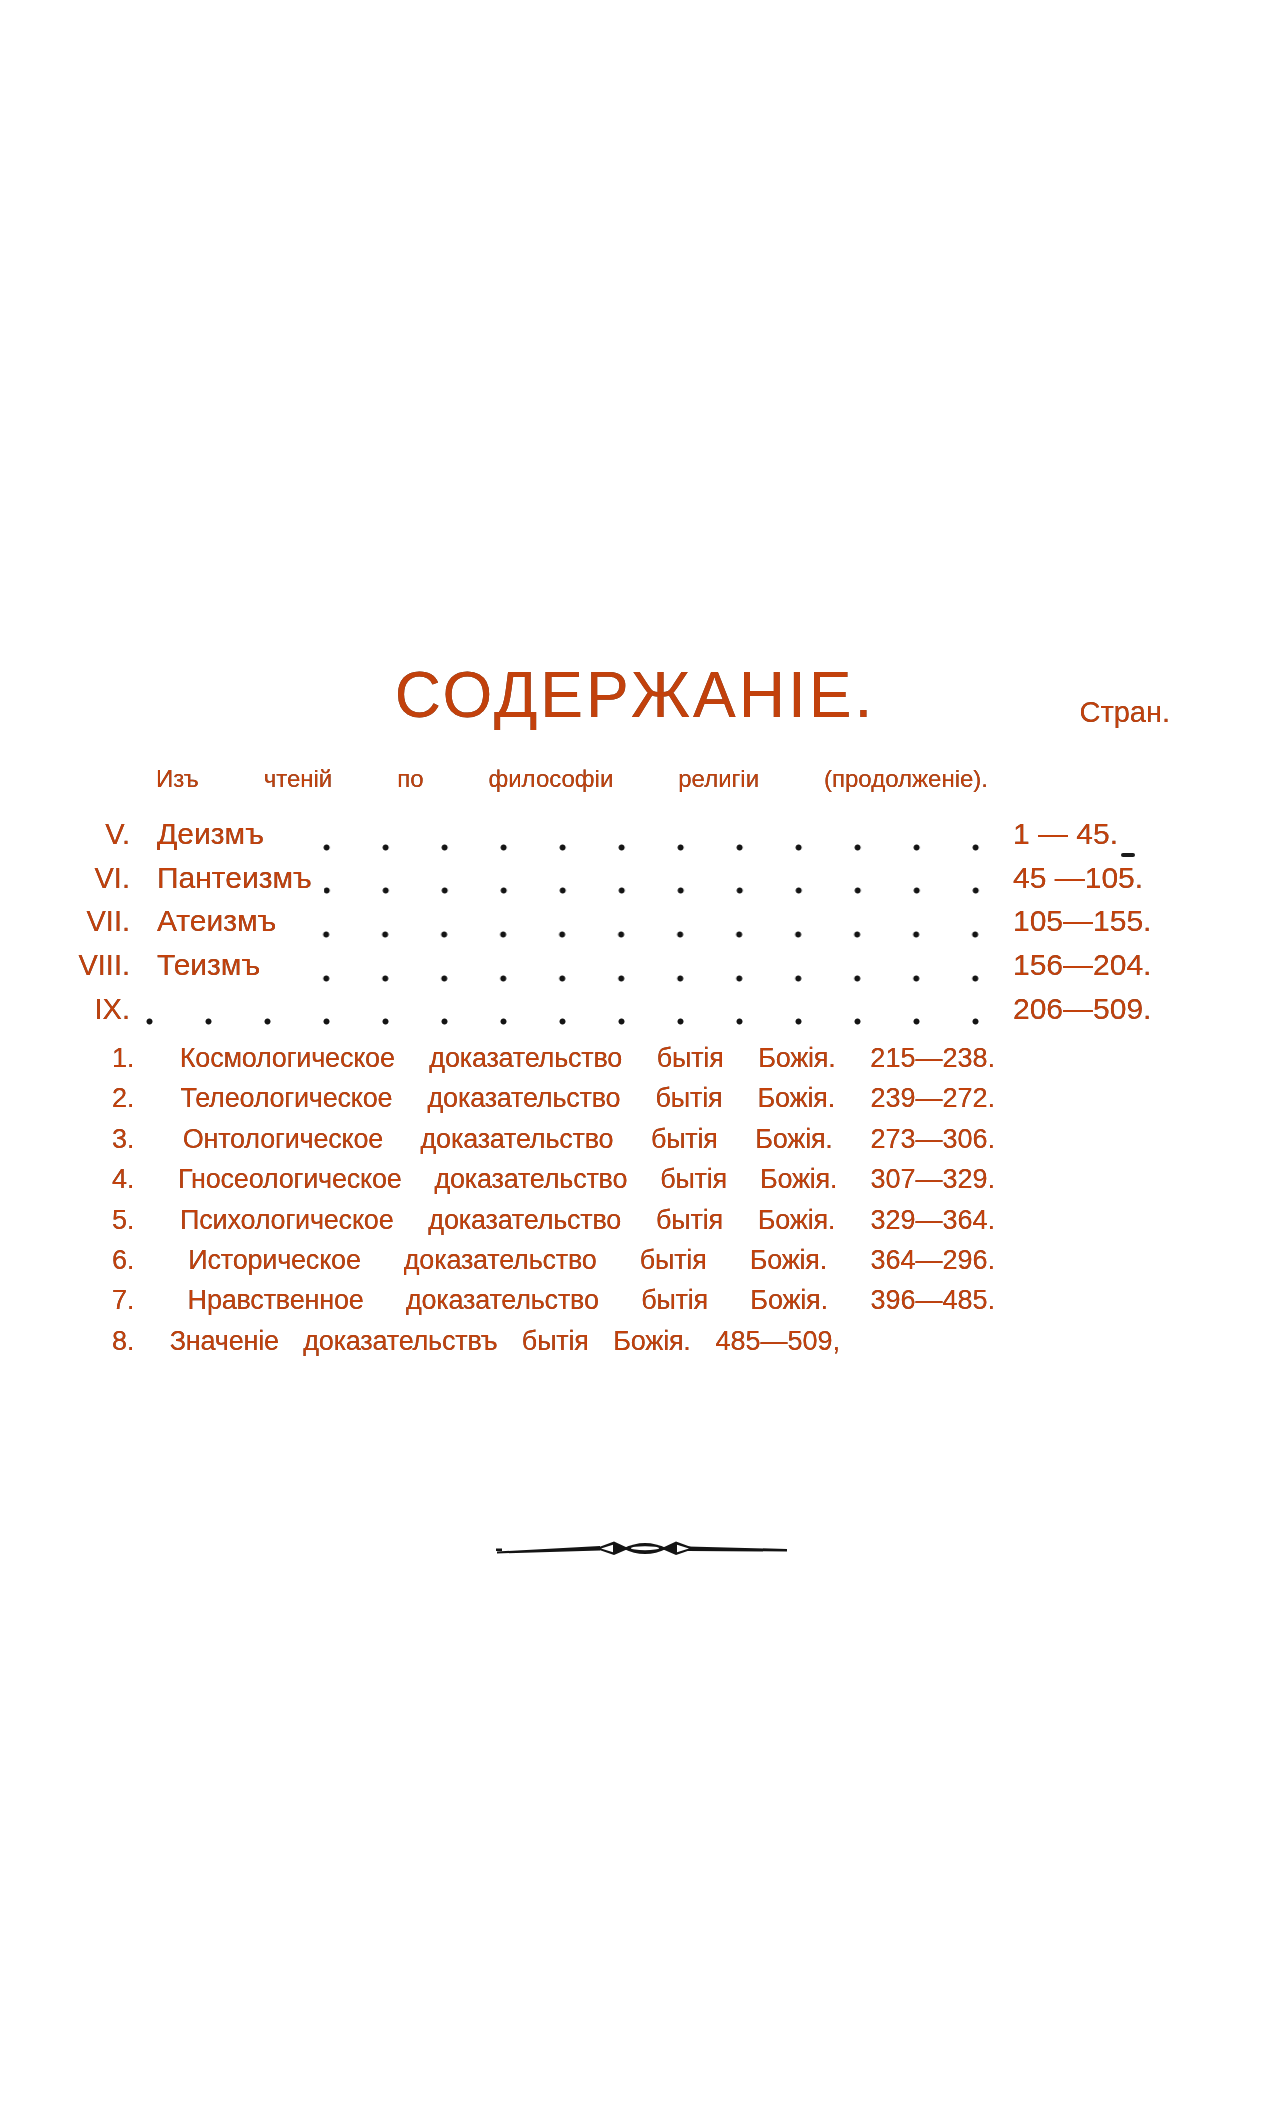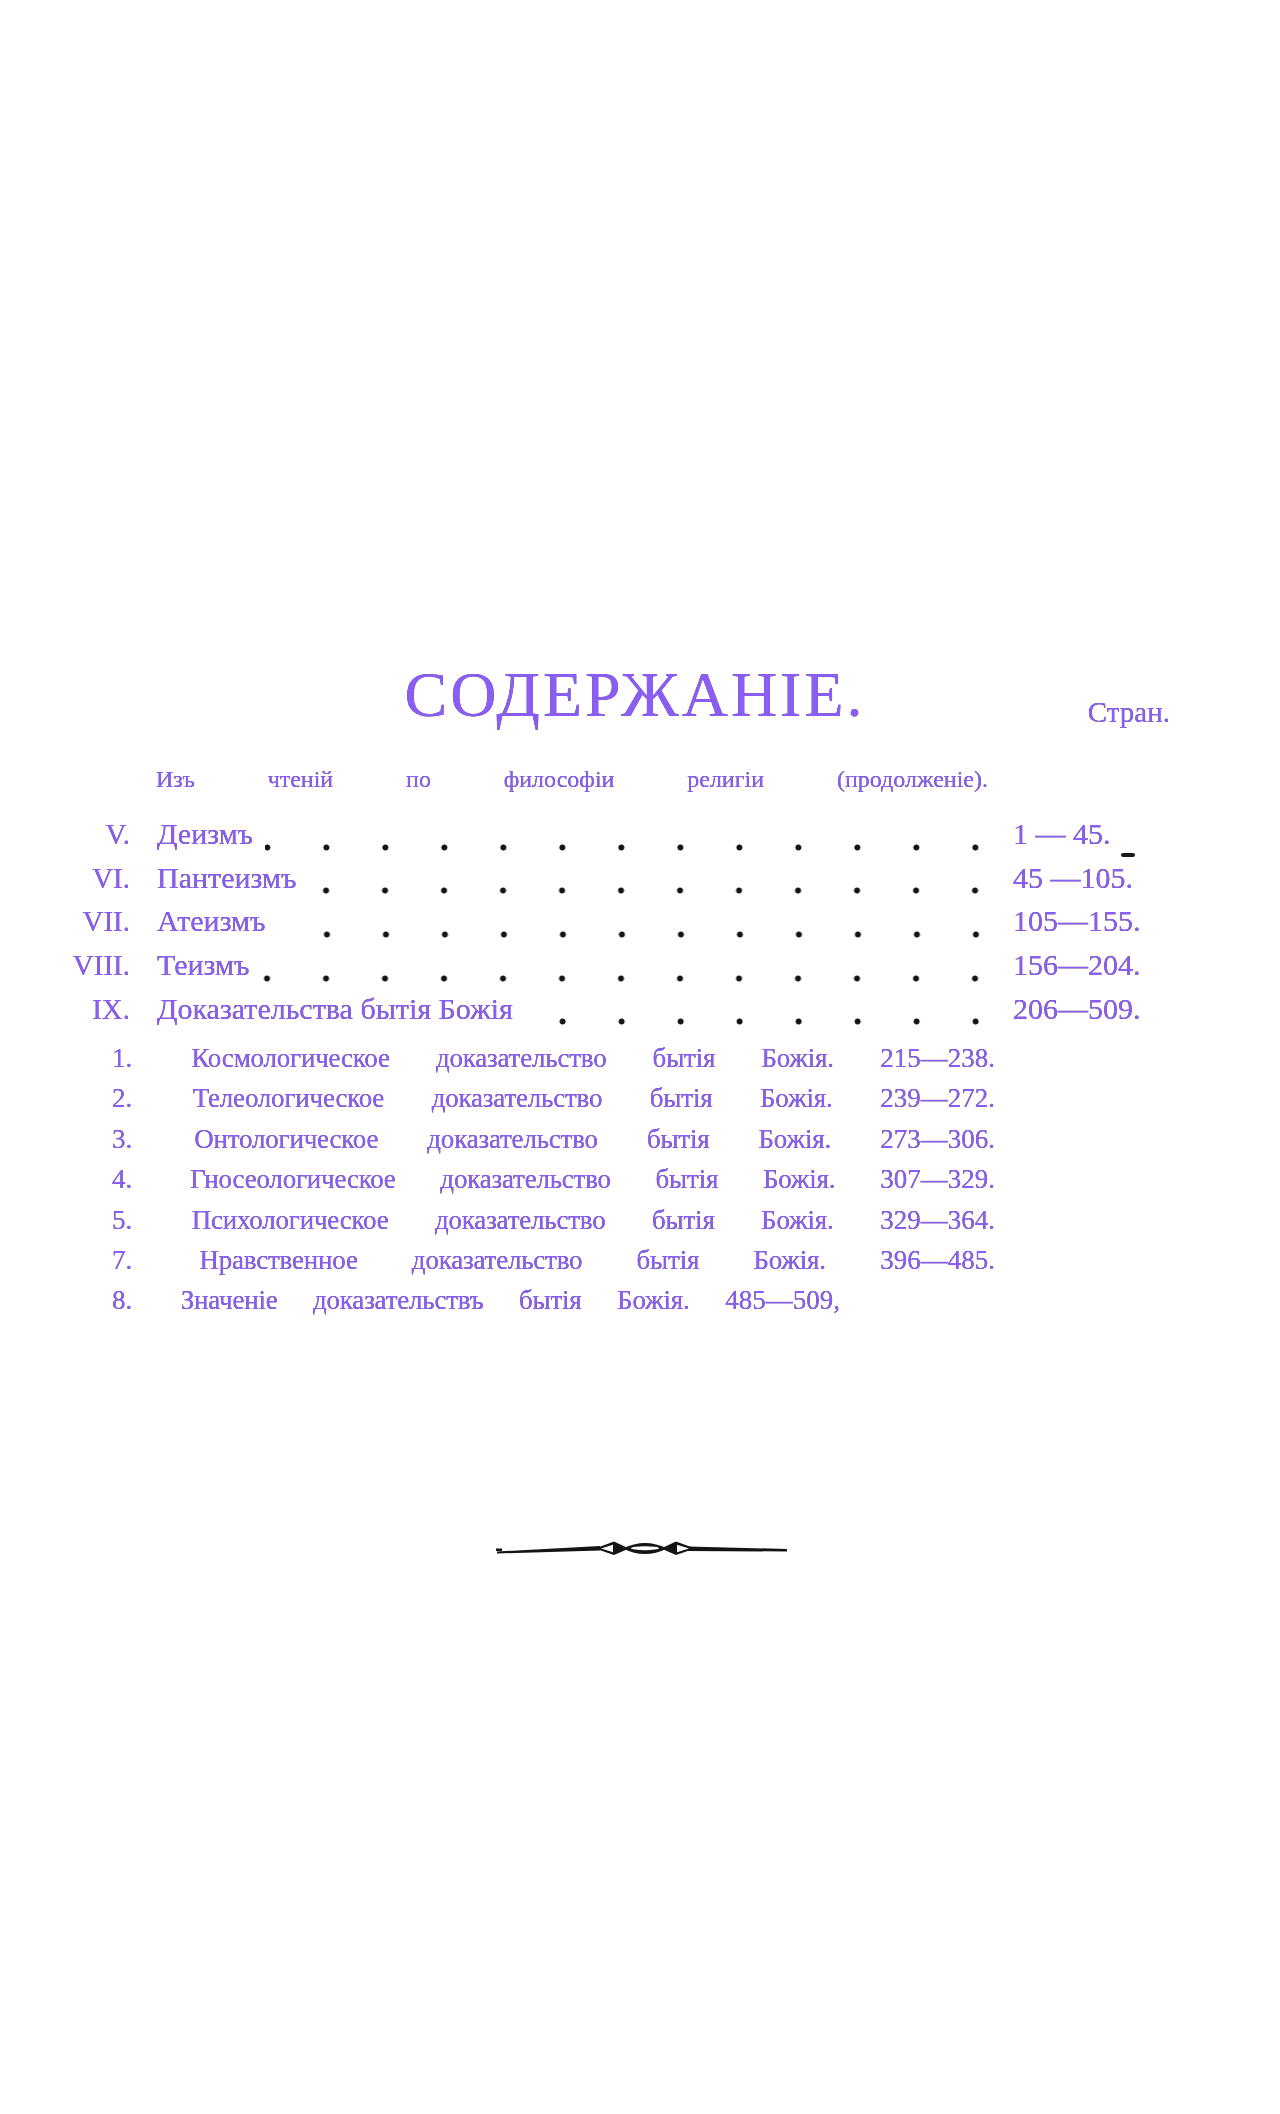--- a/index.html
+++ b/index.html
@@ -1,22 +1,22 @@
 <!DOCTYPE html>
 <html><head>
 <meta charset="utf-8">
 <style>
   html, body { margin: 0; padding: 0; background: #ffffff; }
   .page {
     position: relative;
     width: 1280px;
     height: 1684px;
     background: #ffffff;
-    font-family: Liberation Serif, serif;
-    color: #8b5cf6;
+    font-family: Liberation Sans, sans-serif;
+    color: #c2410c;
     overflow: hidden;
     text-shadow: 0 0 0.6px rgba(10,10,10,0.75);
   }
   .title {
     position: absolute;
     top: 660px;
     left: 0;
     width: 1270px;
     margin: 0;
     text-align: center;
@@ -153,21 +153,20 @@
       <span class="mpages">105—155.</span>
     </div>
     <div class="mrow">
       <span class="roman">VIII.</span>
       <span class="mtitle">Теизмъ</span>
       <span class="leader"></span>
       <span class="mpages">156—204.</span>
     </div>
     <div class="mrow">
       <span class="roman">IX.</span>
-      <span class="mtitle">Доказательства бытія Божія</span>
       <span class="leader"></span>
       <span class="mpages">206—509.</span>
     </div>
   </div>
 
   <div class="toc-sub">
     <div class="srow">
       <span class="snum">1.</span>
       <span class="stext">Космологическое доказательство бытія Божія.</span>
       <span class="spages">215—238.</span>
@@ -184,20 +183,25 @@
     </div>
     <div class="srow">
       <span class="snum">4.</span>
       <span class="stext">Гносеологическое доказательство бытія Божія.</span>
       <span class="spages">307—329.</span>
     </div>
     <div class="srow">
       <span class="snum">5.</span>
       <span class="stext">Психологическое доказательство бытія Божія.</span>
       <span class="spages">329—364.</span>
+    </div>
+    <div class="srow">
+      <span class="snum">6.</span>
+      <span class="stext">Историческое доказательство бытія Божія.</span>
+      <span class="spages">364—296.</span>
     </div>
     <div class="srow">
       <span class="snum">7.</span>
       <span class="stext">Нравственное доказательство бытія Божія.</span>
       <span class="spages">396—485.</span>
     </div>
     <div class="srow srow-last">
       <span class="snum">8.</span>
       <span class="stext">Значеніе доказательствъ бытія Божія.</span>
       <span class="spages">485—509,</span>

